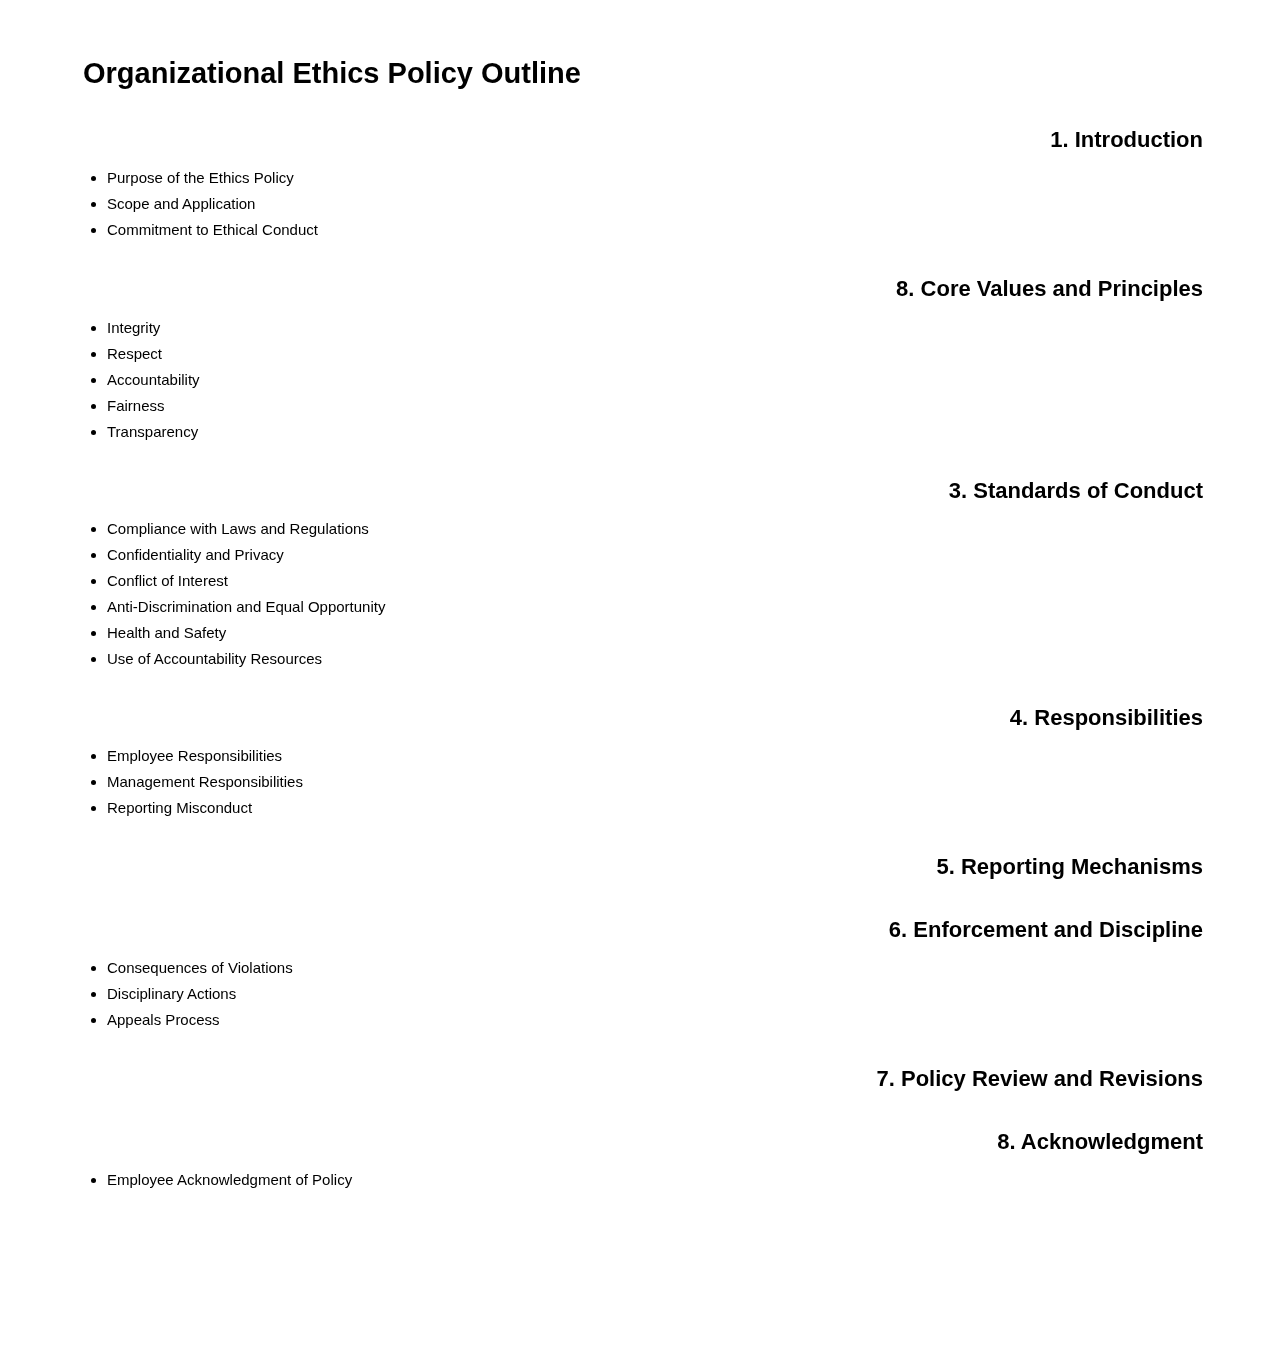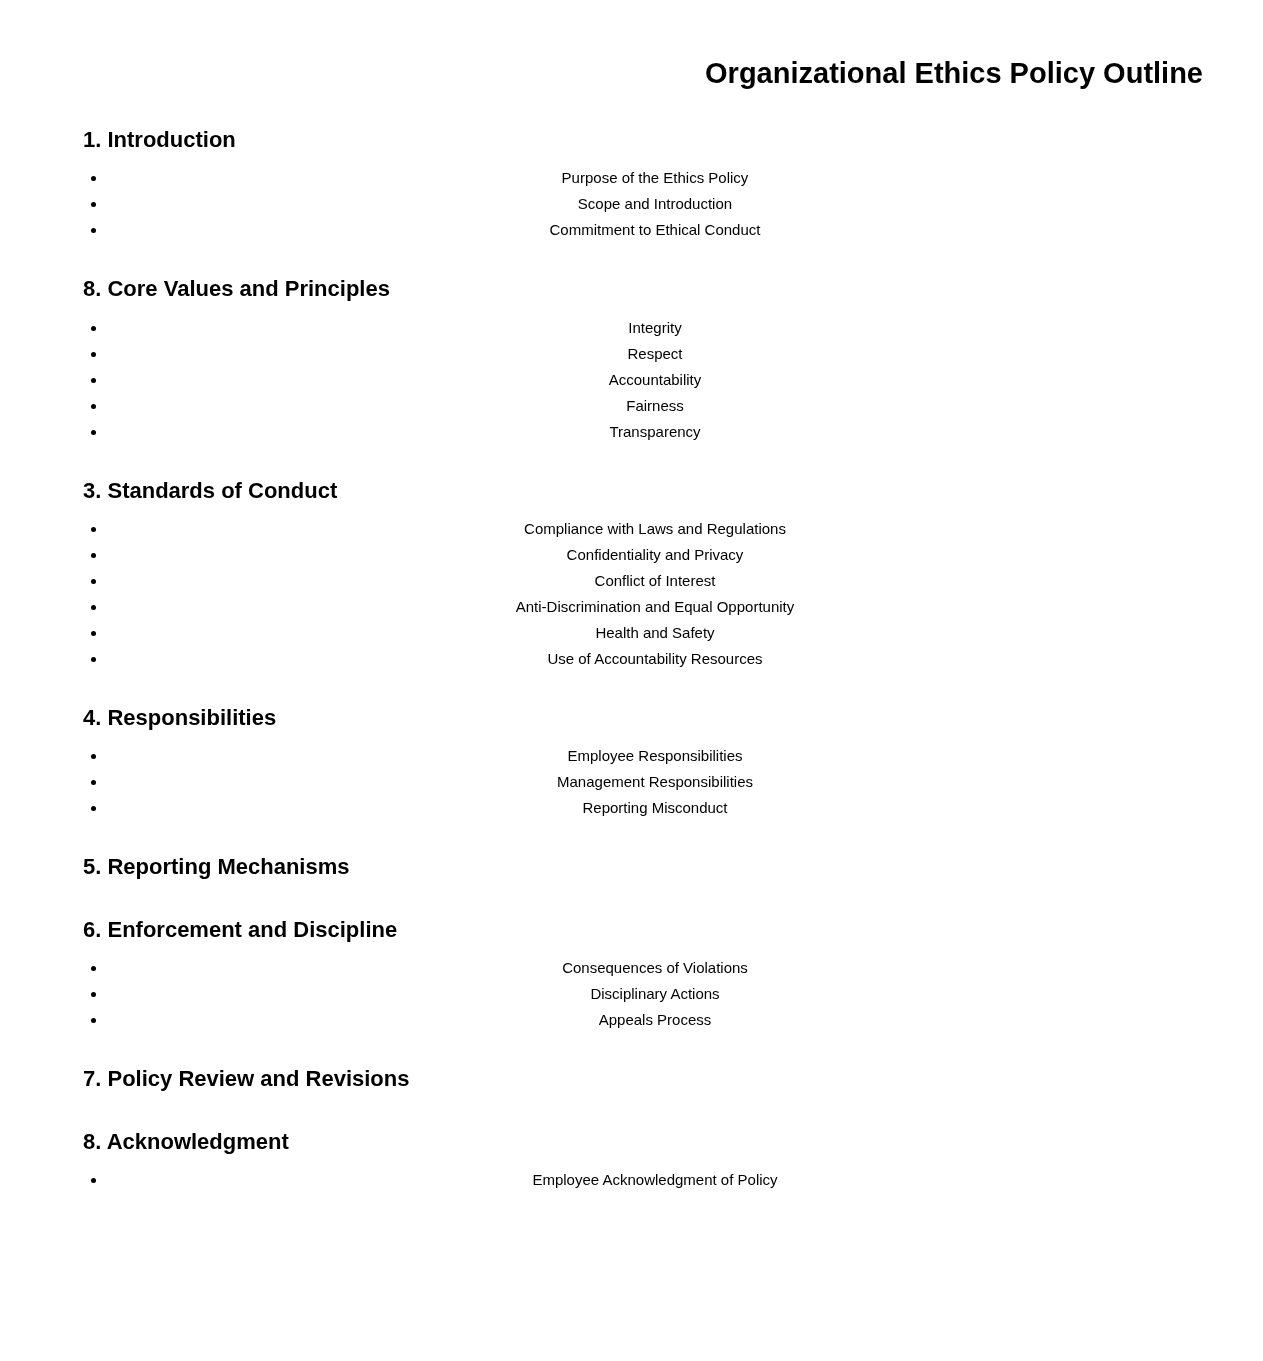--- a/index.html
+++ b/index.html
@@ -15,52 +15,51 @@
     box-sizing: border-box;
     padding: 56px 60px 60px 83px;
     background: #ffffff;
   }
   h1.doc-title {
     font-size: 29px;
     font-weight: bold;
     line-height: 1.2;
     margin: 0;
     color: #000000;
-    text-align: right;
   }
   h2.section-heading {
     font-size: 22px;
     font-weight: bold;
     line-height: 1.2;
     margin: 36px 0 0 0;
     color: #000000;
+    text-align: right;
   }
   ul.section-list {
     margin: 14px 0 0 0;
     padding: 0 0 0 24px;
     list-style-type: disc;
-    text-align: center;
   }
   ul.section-list li {
     font-size: 15px;
     line-height: 1.4;
     margin: 0 0 5px 0;
     color: #000000;
   }
 </style>
 </head>
 <body>
 
 <div class="page">
   <h1 class="doc-title">Organizational Ethics Policy Outline</h1>
   <div id="sections">
       <h2 class="section-heading">1. Introduction</h2>
       <ul class="section-list">
         <li>Purpose of the Ethics Policy</li>
-        <li>Scope and Introduction</li>
+        <li>Scope and Application</li>
         <li>Commitment to Ethical Conduct</li>
       </ul>
       <h2 class="section-heading">8. Core Values and Principles</h2>
       <ul class="section-list">
         <li>Integrity</li>
         <li>Respect</li>
         <li>Accountability</li>
         <li>Fairness</li>
         <li>Transparency</li>
       </ul>

